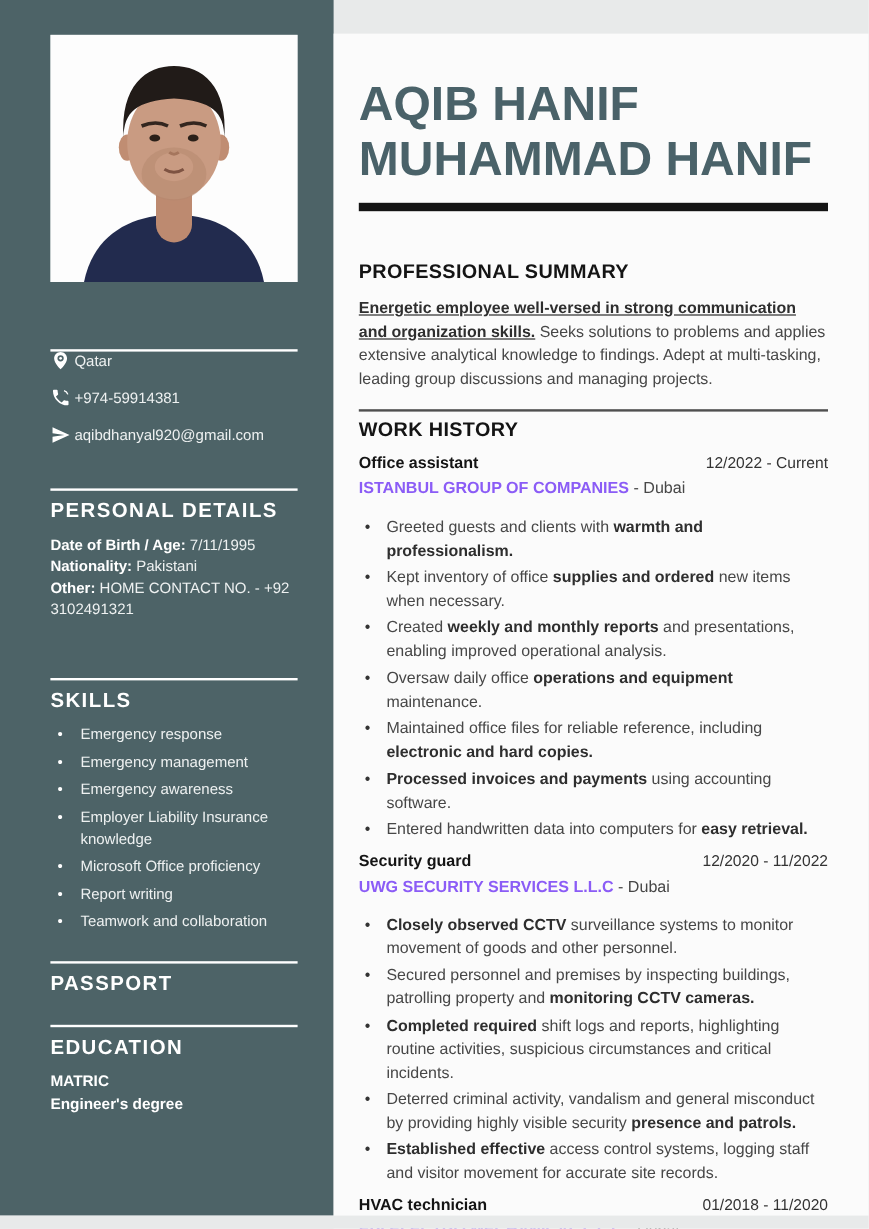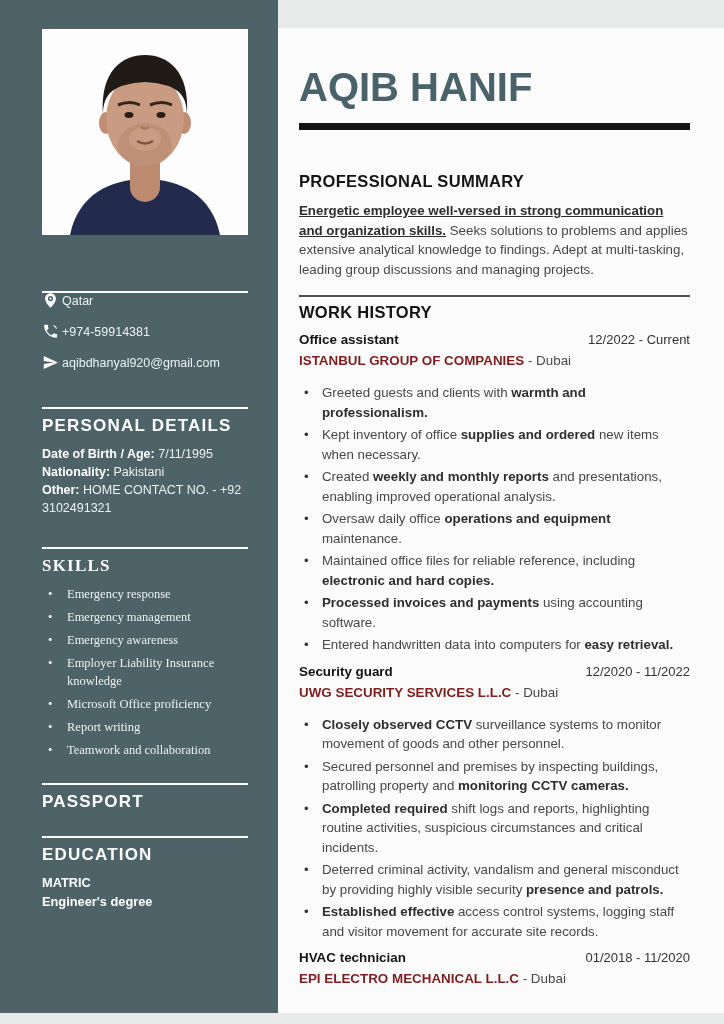--- a/index.html
+++ b/index.html
@@ -25,21 +25,21 @@
     background:var(--sidebar-bg);
     color:var(--side-text);
     padding:29px 30px 0 42px;
     overflow:hidden;
   }
   .photo{width:206px;height:206px;background:#fdfdfd;overflow:hidden;}
   .photo svg{display:block;}
   .side-section{margin-top:36px;}
   .side-section.contact{margin-top:56px;}
   .side-section.personal{margin-top:36px;}
-  .side-section.skills{margin-top:30px;font-family:Liberation Serif, serif;}
+  .side-section.skills{margin-top:48px;}
   .side-section.passport{margin-top:24px;}
   .side-section.education{margin-top:24px;}
   .side-rule{border-top:2px solid #ffffff;width:100%;}
   .side-title{
     margin:7px 0 9px;font-size:17px;font-weight:bold;color:#ffffff;
     letter-spacing:1.2px;
   }
   .contact-item{display:flex;align-items:center;gap:3px;margin-bottom:15px;font-size:12.5px;}
   .contact-item .icon{width:17px;height:17px;flex:0 0 17px;margin-top:-1px;}
   .detail-row{font-size:12.5px;line-height:18px;}
@@ -65,21 +65,21 @@
     margin:0 0 10px;font-size:16.5px;font-weight:bold;color:#141414;
     letter-spacing:0.3px;
   }
   .summary-section{margin-top:42px;}
   .summary-text{margin:0;font-size:13.3px;line-height:19.5px;color:var(--body-text);}
   .main-rule{border:none;border-top:2px solid #4f4f4f;margin:16px 0 6px;}
   .job-header{display:flex;justify-content:space-between;align-items:baseline;margin-top:9px;gap:16px;}
   .job-title{font-size:13.4px;font-weight:bold;color:#141414;}
   .job-dates{font-size:13px;color:#333333;}
   .job-company{font-size:13.4px;margin-top:6px;color:var(--body-text);}
-  .job-company .co{font-weight:bold;color:#7f1d1d;}
+  .job-company .co{font-weight:bold;color:#8b5cf6;}
   .bullets{margin:15px 0 9px;padding:0;list-style:none;}
   .bullets li{
     position:relative;padding-left:23px;font-size:13.3px;line-height:19.5px;
     color:var(--body-text);margin-bottom:3px;
   }
   .bullets li::before{content:"•";position:absolute;left:5px;top:0;color:#333;}
   .seg-b{font-weight:bold;color:#2e2e2e;}
   .seg-u{text-decoration:underline;}
   .bottom-strip{height:11px;width:724px;background:#e8eaea;}
 </style>
@@ -167,20 +167,21 @@
       <div class="edu-line">MATRIC</div>
       <div class="edu-line">Engineer's degree</div>
 
     </section>
   </aside>
 
   <main class="main">
 
     <h1 class="name">
       <span>AQIB HANIF</span><br>
+      <span>MUHAMMAD HANIF</span>
     </h1>
     <div class="black-bar"></div>
 
     <section class="summary-section">
       <h2 class="main-title">PROFESSIONAL SUMMARY</h2>
       <p class="summary-text"><span class="seg-b seg-u">Energetic employee well-versed in strong communication and organization skills.</span><span> Seeks solutions to problems and applies extensive analytical knowledge to findings. Adept at multi-tasking, leading group discussions and managing projects.</span></p>
     </section>
 
     <hr class="main-rule">
 

